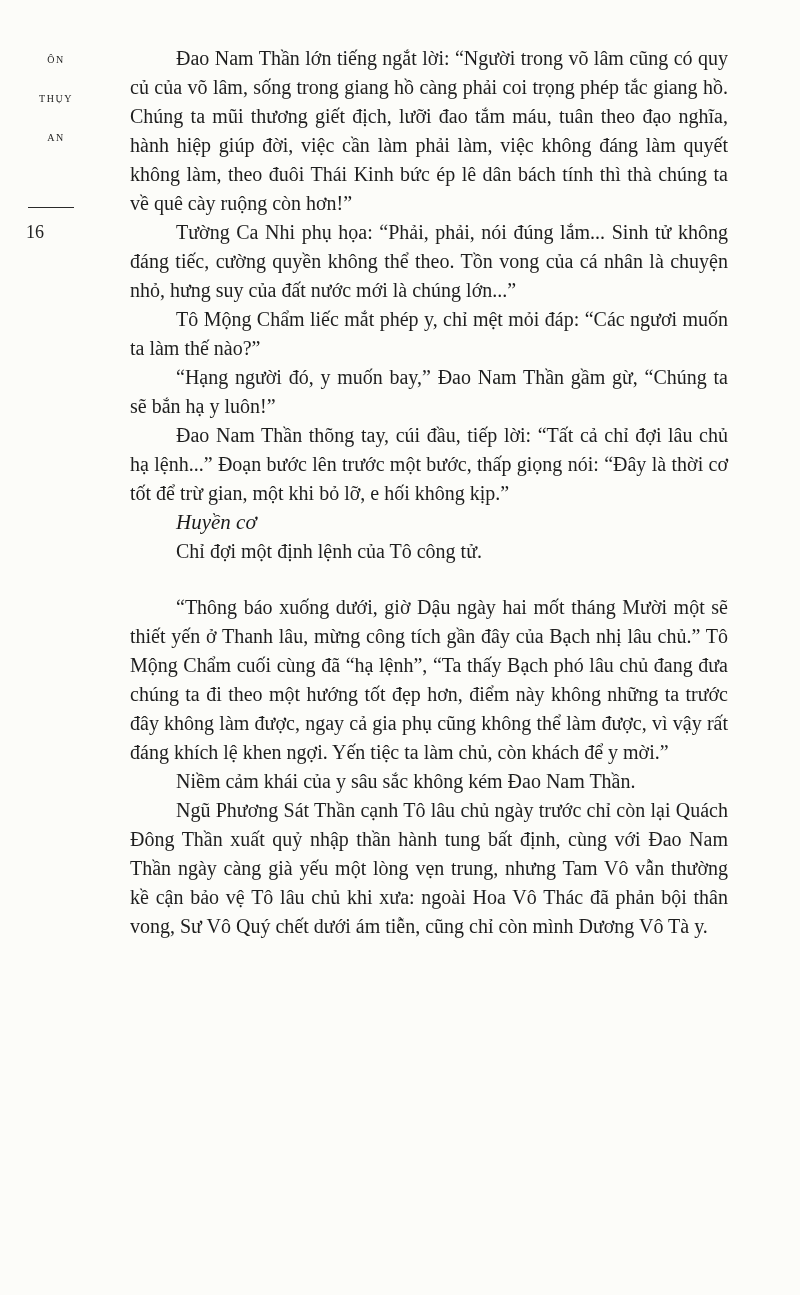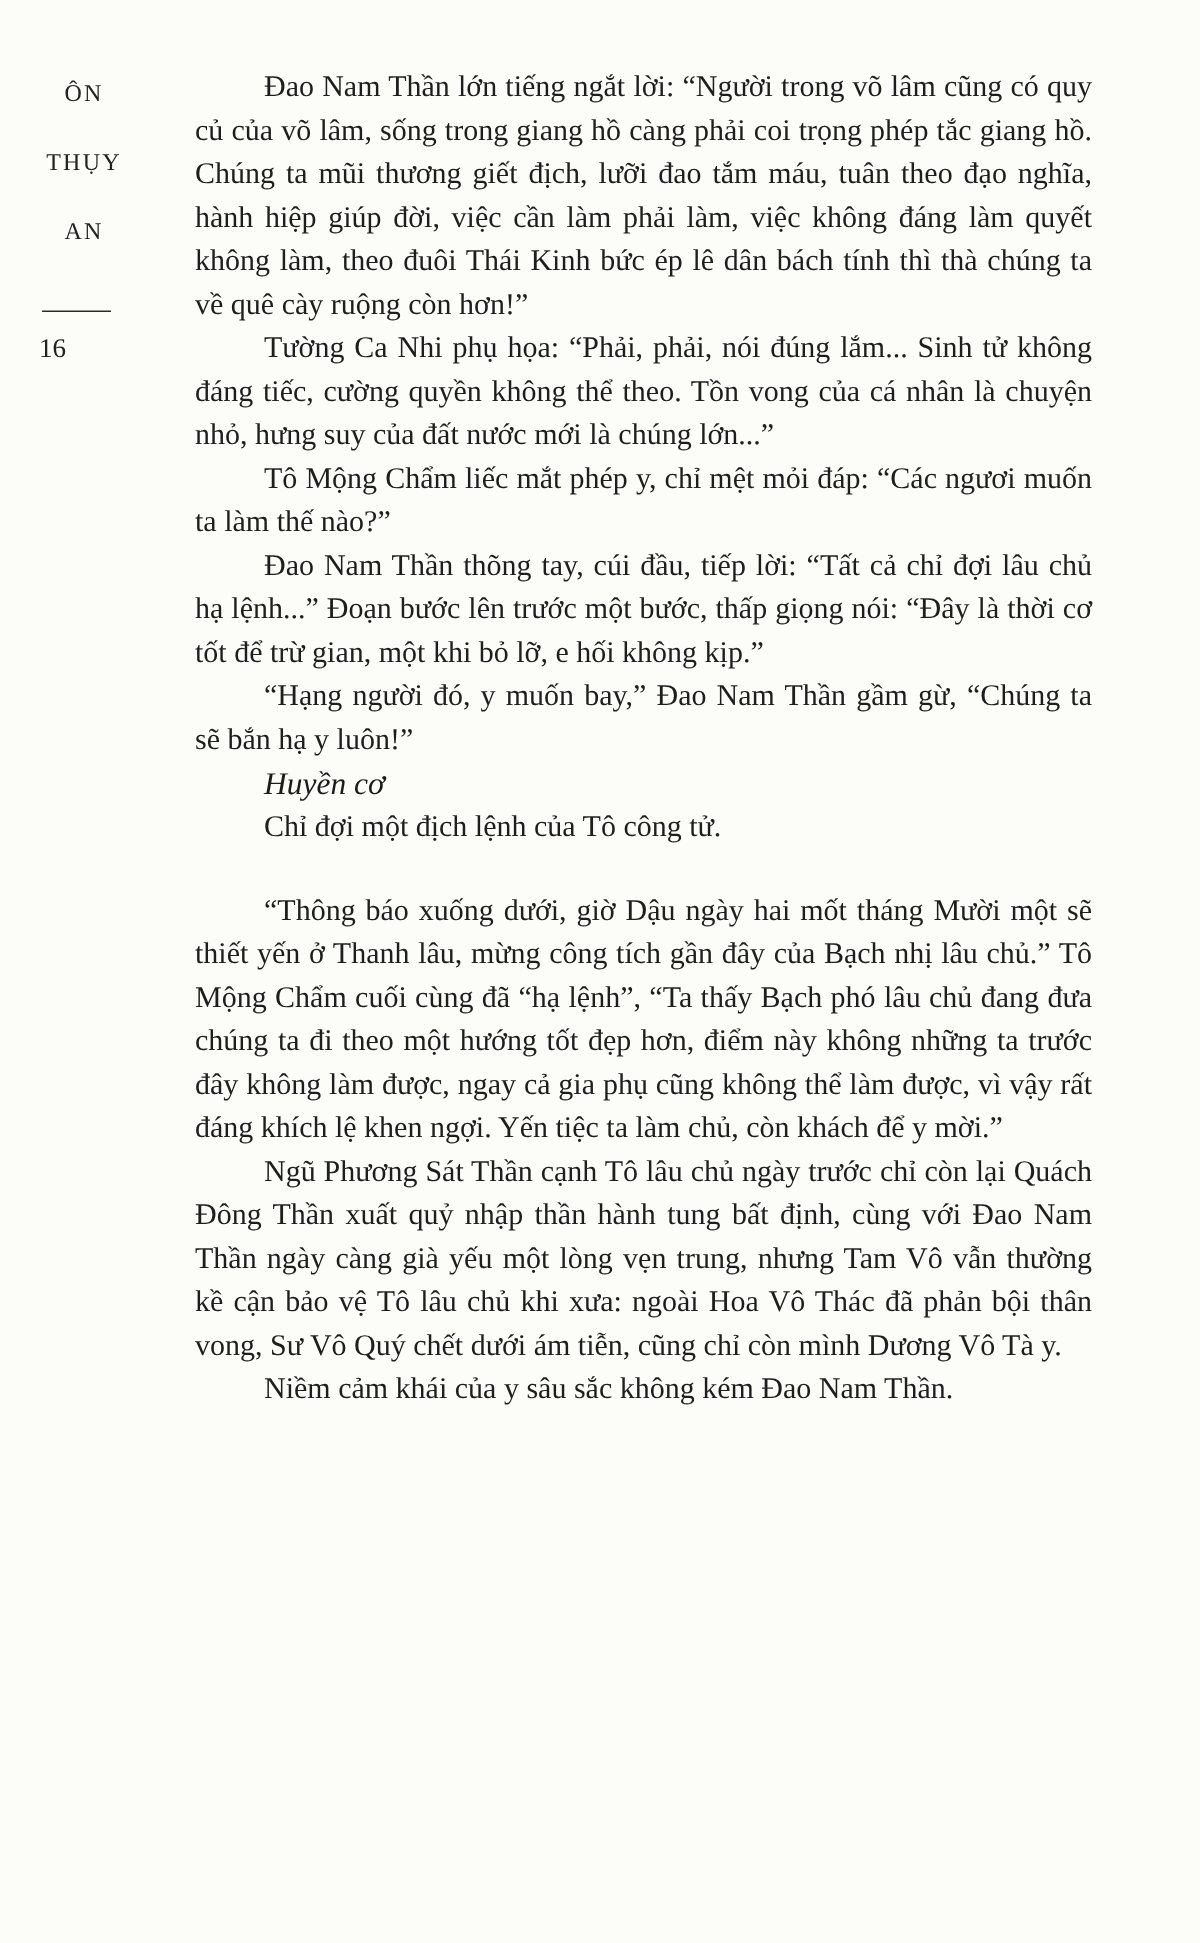--- a/index.html
+++ b/index.html
@@ -19,21 +19,21 @@
   
   .margin-col {
     position: absolute;
     left: 26px;
     top: 54px;
     width: 60px;
     text-align: center;
   }
   .author-line {
     font-family: "Liberation Serif", "DejaVu Serif", serif;
-    font-size: 16px;
+    font-size: 10px;
     letter-spacing: 1.5px;
     margin-bottom: 28px;
     color: #222;
   }
   .margin-rule {
     position: absolute;
     left: 28px;
     top: 207px;
     width: 46px;
     border-top: 1.5px solid #2a2a2a;
@@ -84,26 +84,26 @@
     <div class="author-line">AN</div>
   </aside>
   <div class="margin-rule"></div>
   <div class="page-number">16</div>
 
   <main class="text-col">
 
     <p>Đao Nam Thần lớn tiếng ngắt lời: “Người trong võ lâm cũng có quy củ của võ lâm, sống trong giang hồ càng phải coi trọng phép tắc giang hồ. Chúng ta mũi thương giết địch, lưỡi đao tắm máu, tuân theo đạo nghĩa, hành hiệp giúp đời, việc cần làm phải làm, việc không đáng làm quyết không làm, theo đuôi Thái Kinh bức ép lê dân bách tính thì thà chúng ta về quê cày ruộng còn hơn!”</p>
     <p>Tường Ca Nhi phụ họa: “Phải, phải, nói đúng lắm... Sinh tử không đáng tiếc, cường quyền không thể theo. Tồn vong của cá nhân là chuyện nhỏ, hưng suy của đất nước mới là chúng lớn...”</p>
     <p>Tô Mộng Chẩm liếc mắt phép y, chỉ mệt mỏi đáp: “Các ngươi muốn ta làm thế nào?”</p>
+    <p>“Hạng người đó, y muốn bay,” Đao Nam Thần gầm gừ, “Chúng ta sẽ bắn hạ y luôn!”</p>
     <p>Đao Nam Thần thõng tay, cúi đầu, tiếp lời: “Tất cả chỉ đợi lâu chủ hạ lệnh...” Đoạn bước lên trước một bước, thấp giọng nói: “Đây là thời cơ tốt để trừ gian, một khi bỏ lỡ, e hối không kịp.”</p>
-    <p>“Hạng người đó, y muốn bay,” Đao Nam Thần gầm gừ, “Chúng ta sẽ bắn hạ y luôn!”</p>
 
     <p class="section-header">Huyền cơ</p>
 
-    <p>Chỉ đợi một địch lệnh của Tô công tử.</p>
+    <p>Chỉ đợi một định lệnh của Tô công tử.</p>
 
     <p class="gap-before">“Thông báo xuống dưới, giờ Dậu ngày hai mốt tháng Mười một sẽ thiết yến ở Thanh lâu, mừng công tích gần đây của Bạch nhị lâu chủ.” Tô Mộng Chẩm cuối cùng đã “hạ lệnh”, “Ta thấy Bạch phó lâu chủ đang đưa chúng ta đi theo một hướng tốt đẹp hơn, điểm này không những ta trước đây không làm được, ngay cả gia phụ cũng không thể làm được, vì vậy rất đáng khích lệ khen ngợi. Yến tiệc ta làm chủ, còn khách để y mời.”</p>
 
+    <p>Niềm cảm khái của y sâu sắc không kém Đao Nam Thần.</p>
     <p>Ngũ Phương Sát Thần cạnh Tô lâu chủ ngày trước chỉ còn lại Quách Đông Thần xuất quỷ nhập thần hành tung bất định, cùng với Đao Nam Thần ngày càng già yếu một lòng vẹn trung, nhưng Tam Vô vẫn thường kề cận bảo vệ Tô lâu chủ khi xưa: ngoài Hoa Vô Thác đã phản bội thân vong, Sư Vô Quý chết dưới ám tiễn, cũng chỉ còn mình Dương Vô Tà y.</p>
-    <p>Niềm cảm khái của y sâu sắc không kém Đao Nam Thần.</p>
 
   </main>
 </div>
 
 </body></html>

